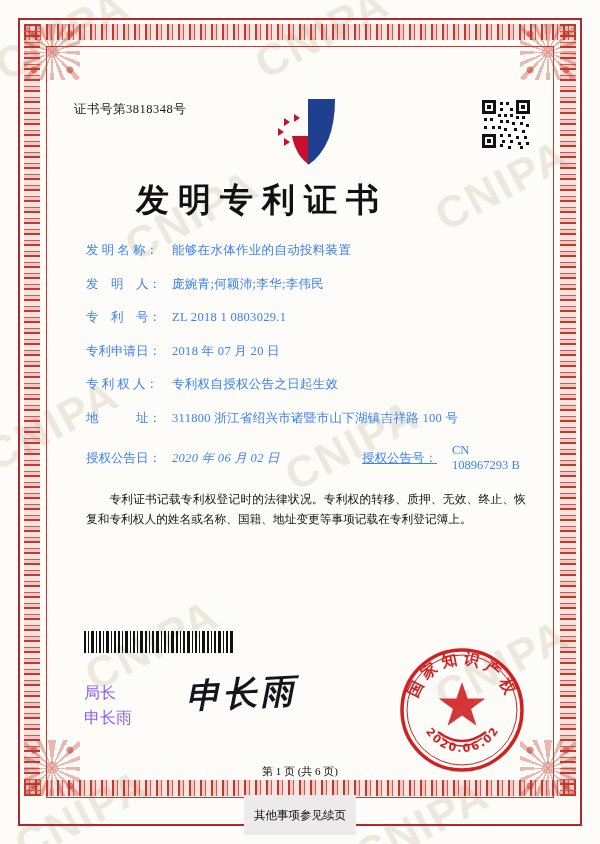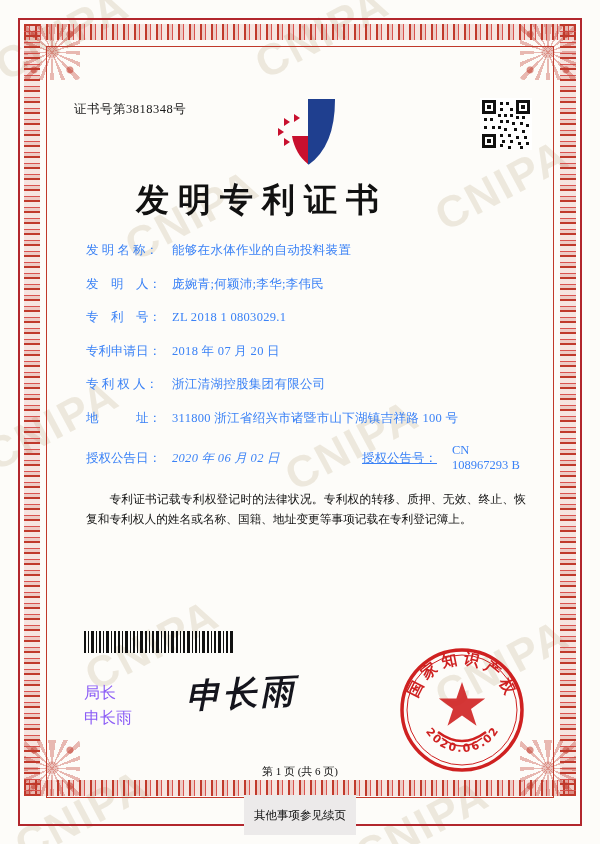--- a/index.html
+++ b/index.html
@@ -354,21 +354,21 @@
       <div class="field-row">
         <div class="field-label">专　利　号：</div>
         <div class="field-value">ZL 2018 1 0803029.1</div>
       </div>
       <div class="field-row">
         <div class="field-label">专利申请日：</div>
         <div class="field-value">2018 年 07 月 20 日</div>
       </div>
       <div class="field-row">
         <div class="field-label">专 利 权 人：</div>
-        <div class="field-value">浙江清湖控股集团有限公司</div>
+        <div class="field-value">专利权自授权公告之日起生效</div>
       </div>
       <div class="field-row">
         <div class="field-label">地　　　址：</div>
         <div class="field-value">311800 浙江省绍兴市诸暨市山下湖镇吉祥路 100 号</div>
       </div>
       <div class="field-row dual">
         <div class="field-label">授权公告日：</div>
         <div class="field-value">2020 年 06 月 02 日</div>
         <div class="field-label2">授权公告号：</div>
         <div class="field-value2">CN 108967293 B</div>

